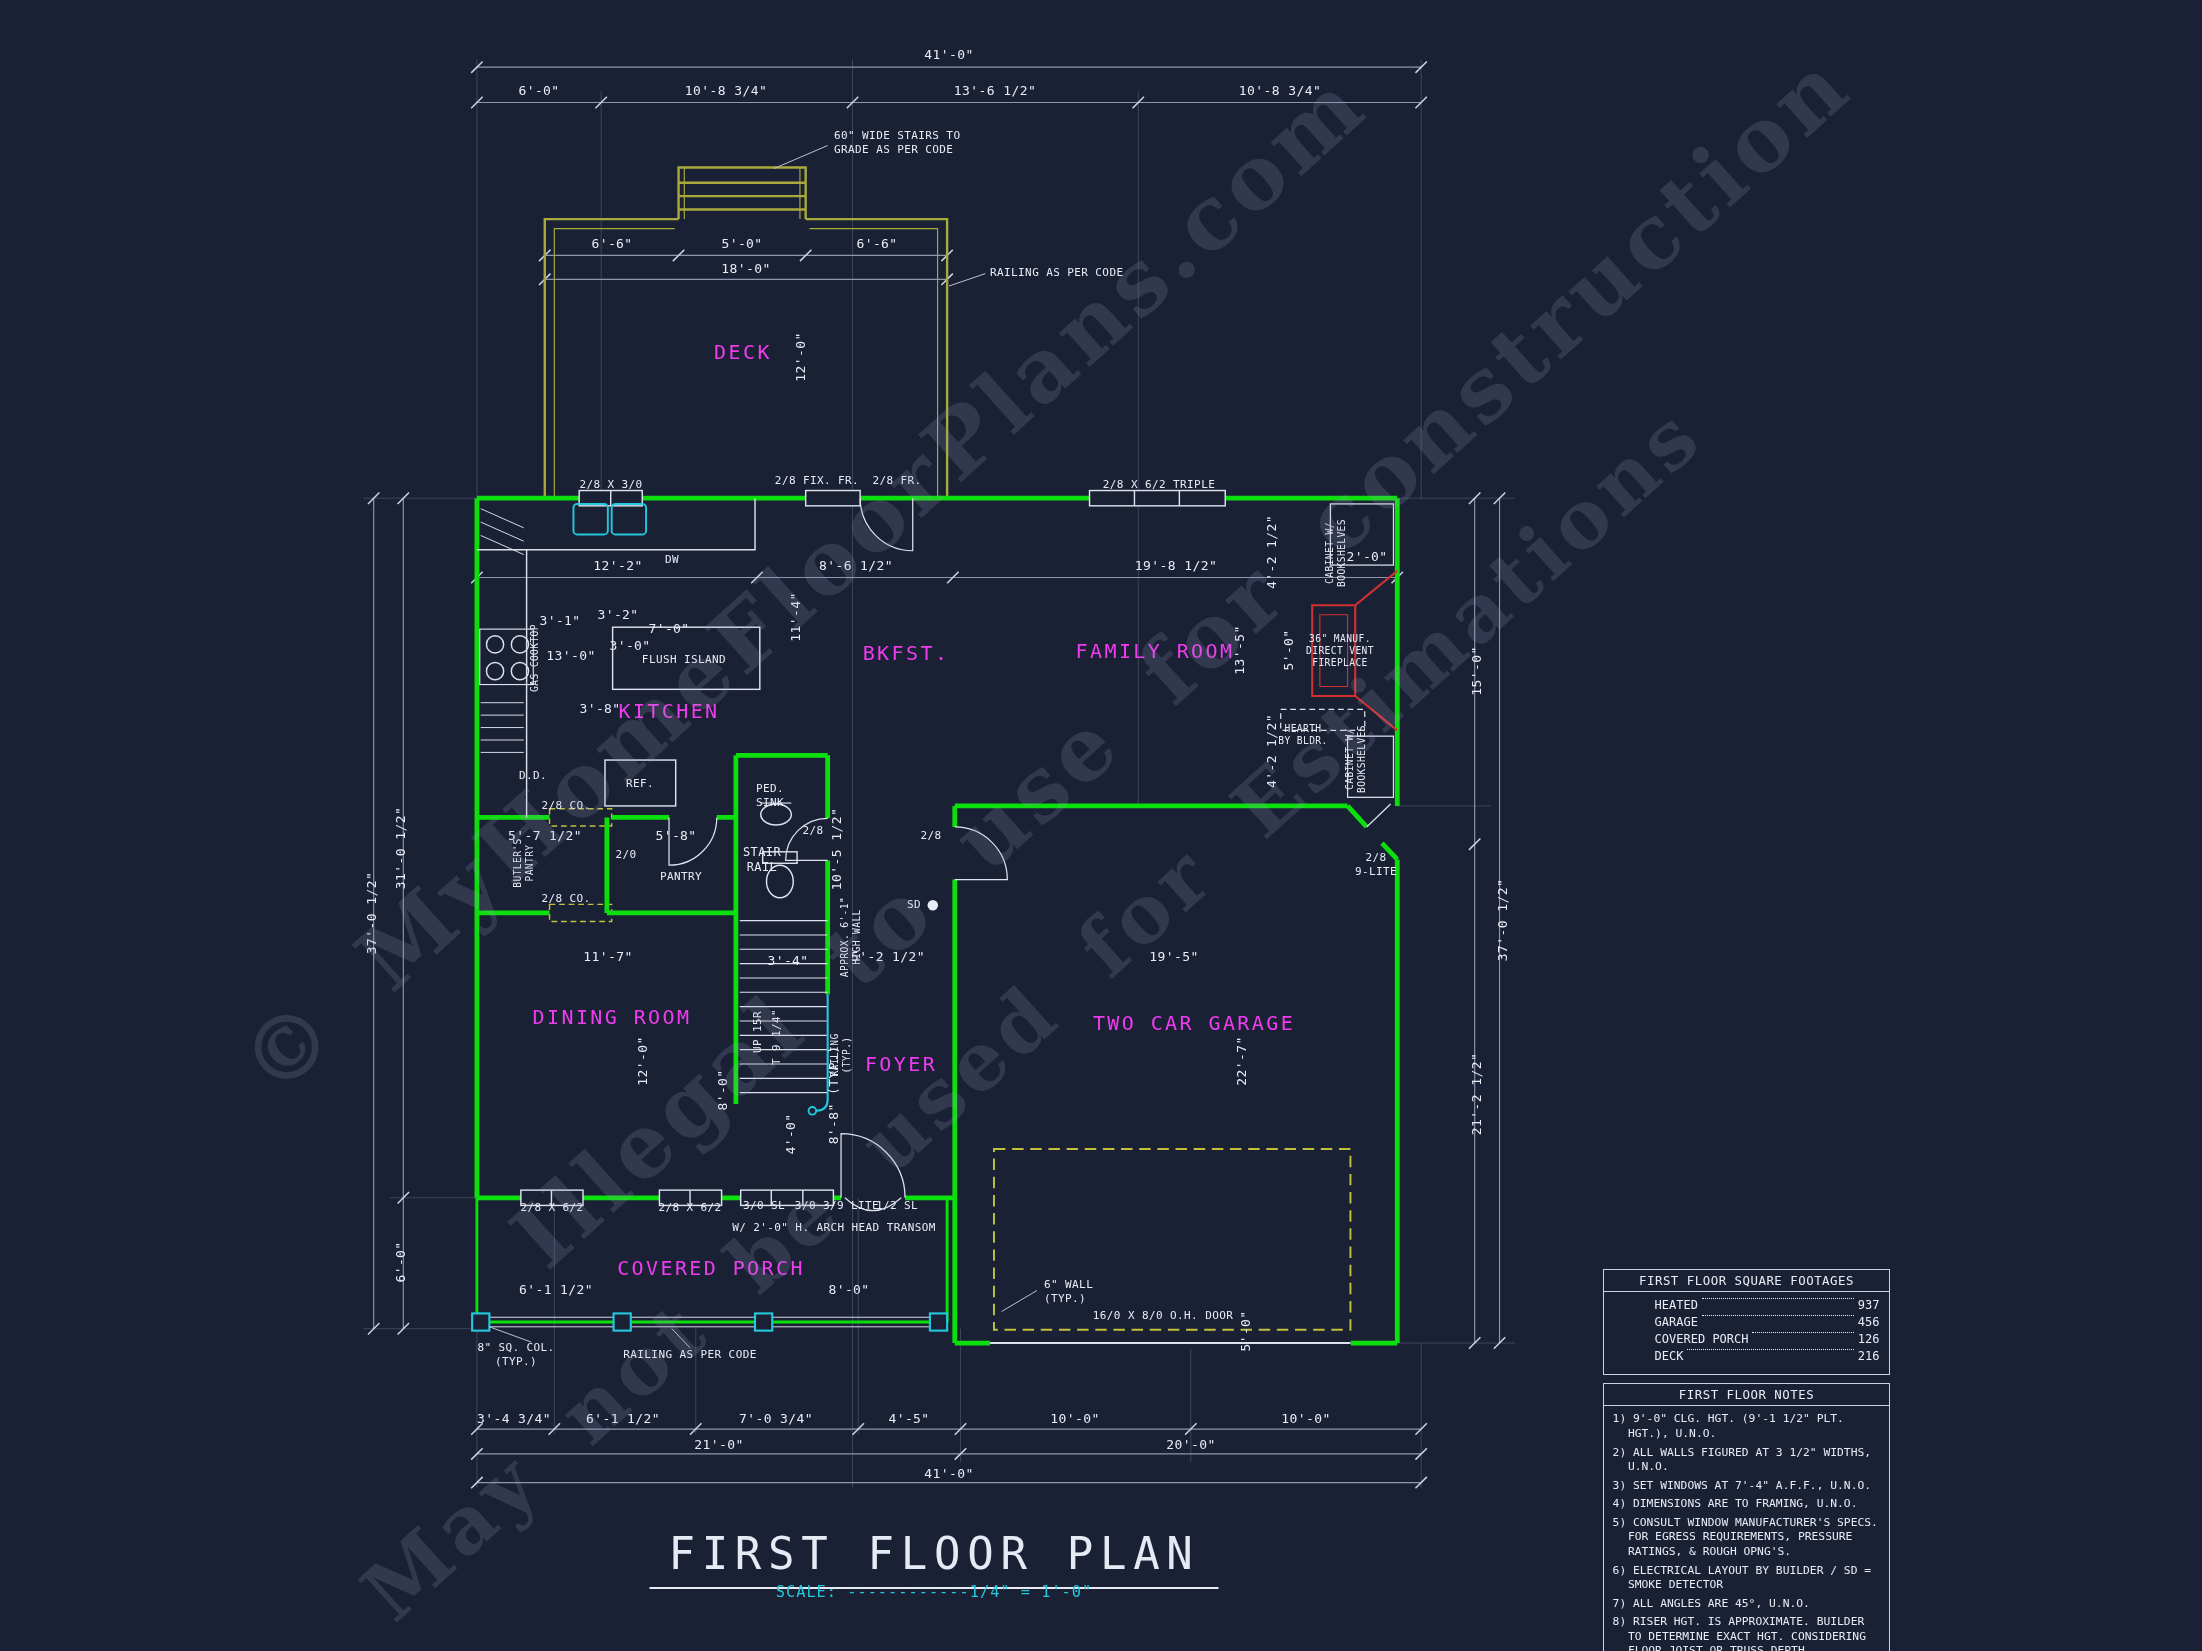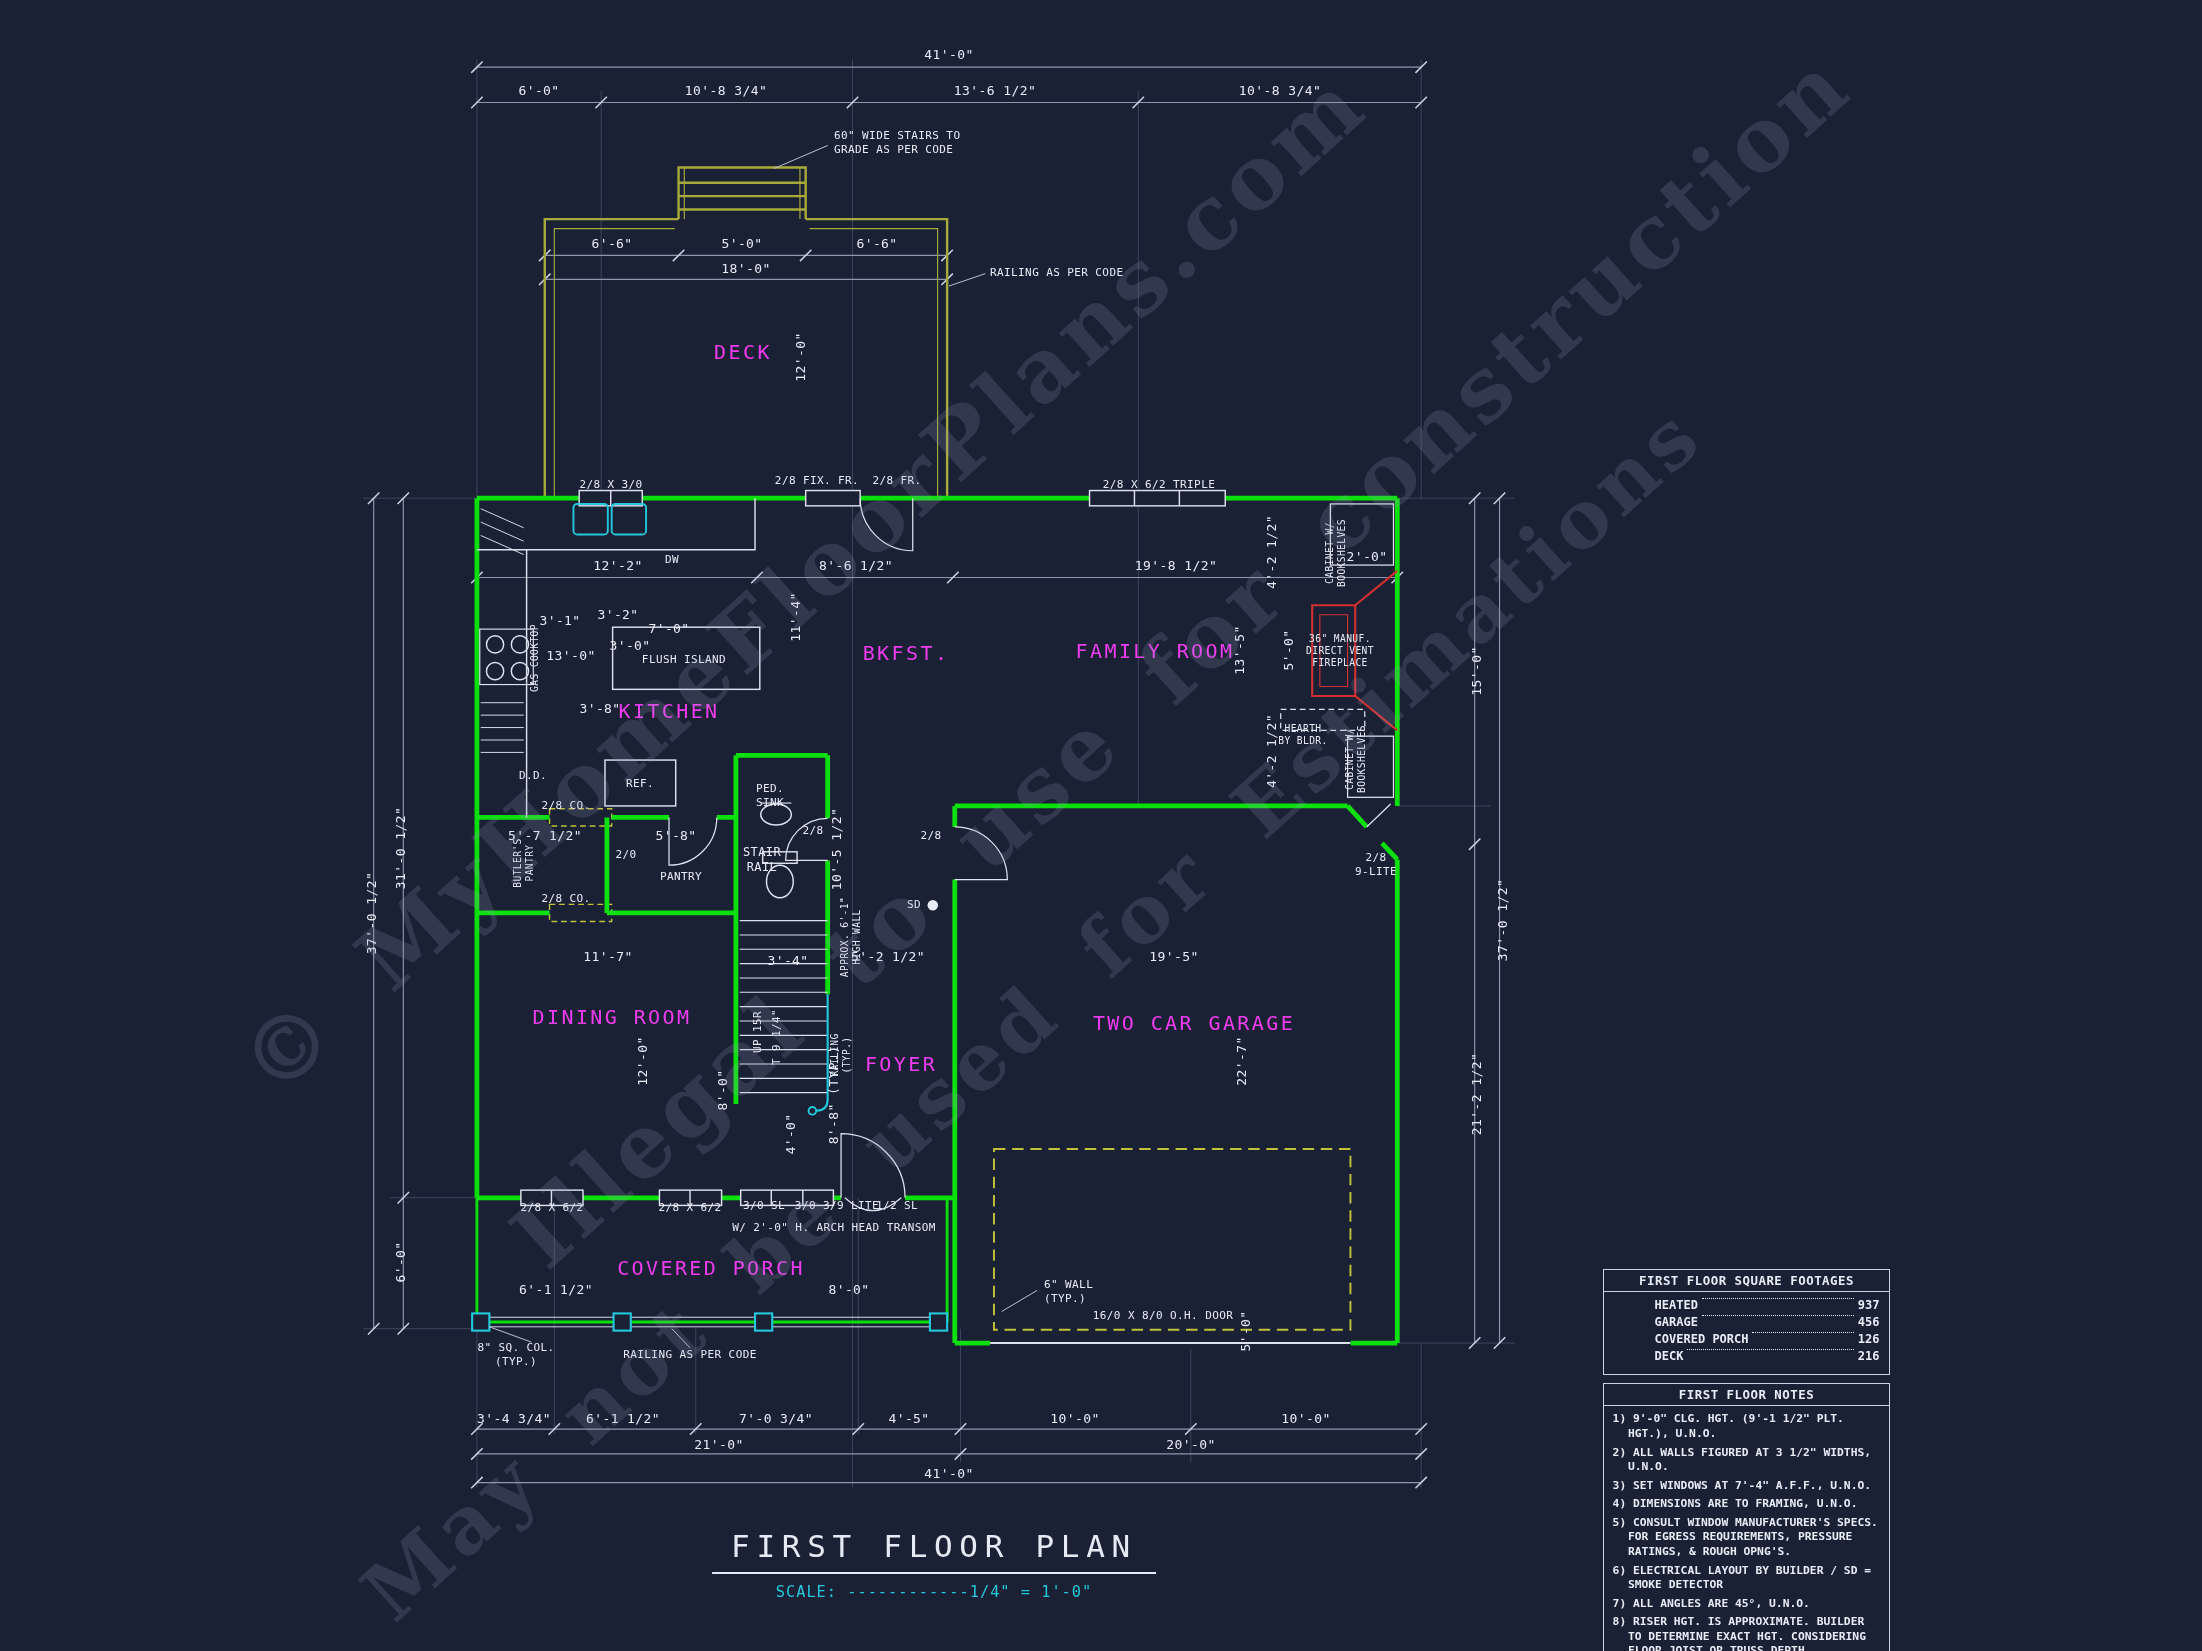--- a/index.html
+++ b/index.html
@@ -11,25 +11,25 @@
        letter-spacing:0.4px;line-height:1.25;}
   .lbl.rot{transform:translate(-50%,-50%) rotate(-90deg);}
   .lbl.al-l{transform:translate(0,-50%);text-align:left;}
   .room{color:var(--room-label,#ee3cee);font-size:20px;letter-spacing:2.4px;}
   .dim{color:var(--text,#e8ecf6);font-size:13px;}
   .ann{color:var(--text,#e8ecf6);font-size:11px;}
   .wm{position:absolute;color:var(--watermark,rgba(154,162,192,.18));font-family:"DejaVu Serif",serif;
       font-size:88px;font-weight:700;letter-spacing:5.7px;word-spacing:27px;white-space:nowrap;
       transform:translate(-50%,-50%) rotate(-42deg);pointer-events:none;}
   .plan-title{position:absolute;left:934px;top:1528px;transform:translateX(-50%);color:#e6eaf4;
-      font-size:31px;letter-spacing:6.7px;border-bottom:2.9px solid #e6eaf4;padding:0 19px 7.6px;white-space:nowrap;}
+      font-size:44px;letter-spacing:6.7px;border-bottom:2.9px solid #e6eaf4;padding:0 19px 7.6px;white-space:nowrap;}
   .plan-scale{position:absolute;left:934px;top:1583px;transform:translateX(-50%);color:var(--cyan,#22c8dc);
       font-size:15.3px;letter-spacing:1px;white-space:nowrap;}
   .panel{position:absolute;left:1603px;width:285px;border:1.4px solid var(--table-border,#ccd2e2);
-      color:var(--text,#e8ecf6);font-weight:bold;}
+      color:var(--text,#e8ecf6);}
   #footages{top:1269px;}
   #notes{top:1383px;}
   .panel-title{border-bottom:1.4px solid var(--table-border,#ccd2e2);text-align:center;font-size:12.4px;
       padding:2.9px 0;letter-spacing:0.5px;}
   .ft-rows{padding:6.7px 9.6px 7.6px;}
   .ft-row{display:flex;align-items:flex-start;font-size:12px;height:17px;margin-left:41px;}
   .ft-leader{flex:1;border-bottom:1.4px dotted var(--text,#e8ecf6);margin:0 3.8px 2.9px;}
   .notes-list{padding:6.7px 8.6px 7.6px;font-size:11.3px;}
   .note{padding-left:15.3px;text-indent:-15.3px;margin-bottom:3.8px;line-height:1.3;}
 </style>

